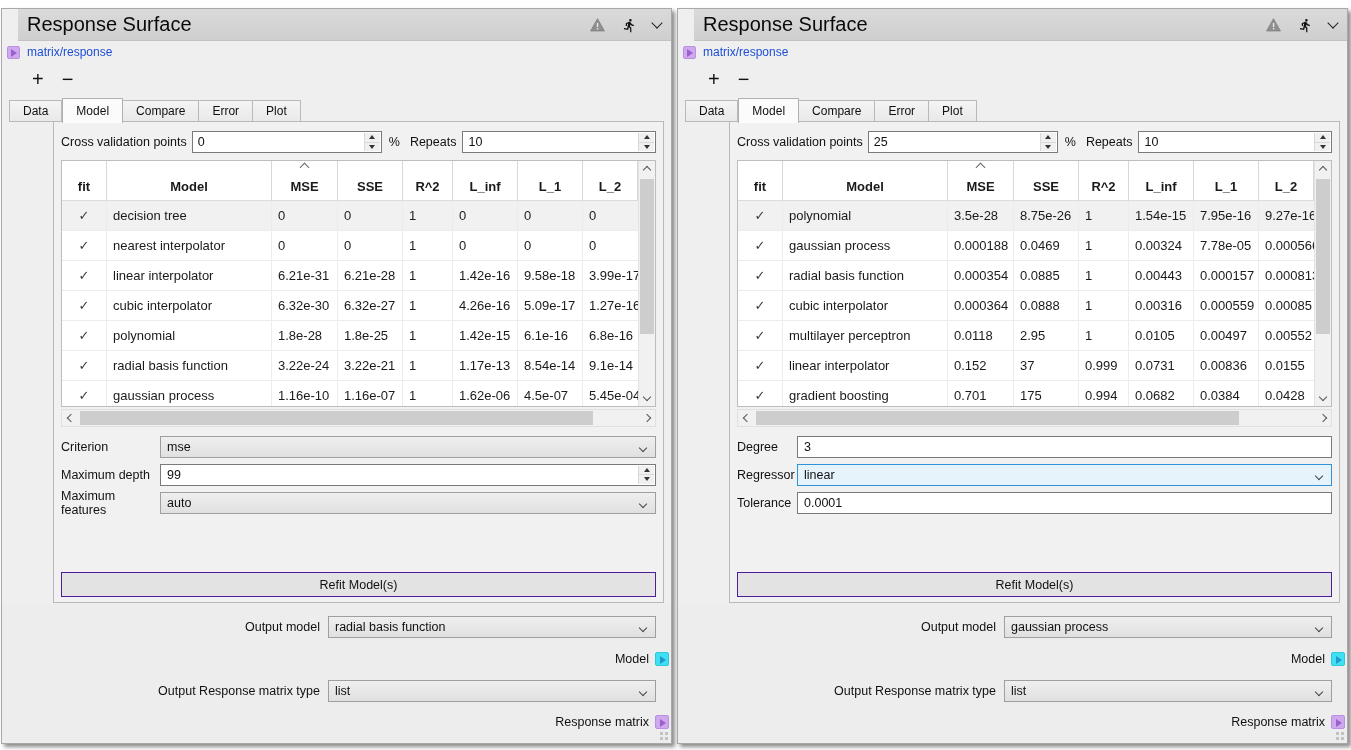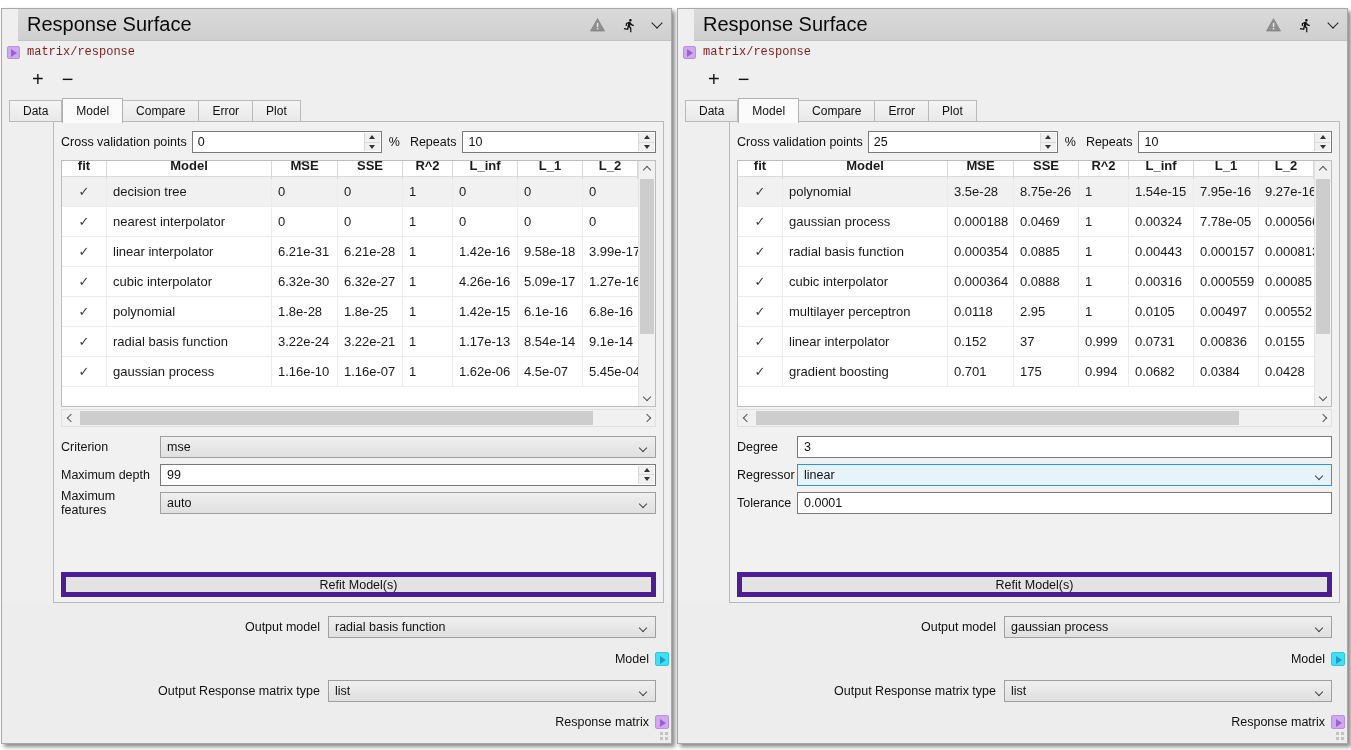--- a/index.html
+++ b/index.html
@@ -29,21 +29,21 @@
   .port { width:14px; height:14px; border-radius:2px; position:relative; flex:0 0 auto; }
   .port.purple { background:#cfa9ee; border:1px solid #bb90e2; }
   .port.cyan   { background:#3fe0f2; border:1px solid #2ec8de; }
   .port i { position:absolute; left:4px; top:3px; width:0; height:0;
             border-top:4px solid transparent; border-bottom:4px solid transparent; border-left:6px solid #9b5fd0; }
   .port.cyan i { border-left-color:#1f97cf; }
   .port.small { width:13px; height:13px; }
   .port.small i { left:3px; top:2px; }
 
   .inputrow { position:absolute; top:36px; left:5px; display:flex; align-items:center; gap:7px; }
-  .inputrow .lbl { font-size:12px; color:#7f1d1d;font-family:Liberation Mono, monospace; }
+  .inputrow .lbl { font-size:12px; color:#1d4ed8; }
 
   .pmrow { position:absolute; top:57px; left:30px; display:flex; gap:18px; }
   .pmrow .pmbtn { font-size:20px; color:#111; line-height:26px; cursor:default; }
 
   
   .tabs { position:absolute; left:7px; top:88px; height:25px; display:flex; align-items:flex-end; z-index:3; }
   .tab { height:22px; padding:0 13px; font-size:12px; color:#111; background:linear-gradient(#f4f4f4,#e9e9e9);
          border:1px solid #b9b9b9; border-left:none; display:flex; align-items:center; }
   .tab:first-child { border-left:1px solid #b9b9b9; }
   .tab.active { height:25px; background:#fbfbfb; border:1px solid #b0b0b0; border-bottom:none; margin-bottom:-1px; }
@@ -61,21 +61,21 @@
   .sb:first-child { border-bottom:1px solid #d9d9d9; }
   .cv1 { width:190px; }
   .pct { margin:0 10px 0 7px; }
   .replabel { margin-right:6px; }
   .cv2 { flex:1; }
 
   
   .tbl { position:absolute; left:7px; right:7px; top:38px; height:247px; border:1px solid #bdbdbd; background:#fff; overflow:hidden; }
   .tblinner { position:absolute; left:0; top:0; right:17px; bottom:0; }
   .trow { display:flex; height:30px; border-bottom:1px solid #ececec; background:#fff; }
-  .trow.thead { height:16px; border-bottom:1px solid #dcdcdc;align-items:center; }
+  .trow.thead { height:40px; border-bottom:1px solid #dcdcdc; }
   .tc { border-right:1px solid #ececec; padding:0 6px; display:flex; align-items:center; font-size:13px; color:#1a1a1a; overflow:hidden; white-space:nowrap; }
   .trow.thead .tc { border-right:1px solid #d8d8d8; font-weight:bold; justify-content:center; align-items:flex-end; padding-bottom:6px; position:relative; }
   .trow.data:nth-child(2) { background:#f1f1f1; }
   .c0 { width:45px; justify-content:center; }
   .c1 { width:165px; }
   .c2 { width:66px; } .c3 { width:65px; } .c4 { width:50px; } .c5 { width:65px; } .c6 { width:65px; }
   .c7 { flex:1; border-right:none; }
   .fitcell { color:#3c3c3c; font-size:13px; }
   .sortchev { position:absolute; top:3px; left:50%; margin-left:-4px; width:7px; height:7px;
               border-right:1.4px solid #666; border-bottom:1.4px solid #666; transform:rotate(-135deg); }
@@ -101,21 +101,21 @@
   #win0 .plabel { width:99px; flex:0 0 auto; }
   #win1 .plabel { width:60px; flex:0 0 auto; }
   .ctl { flex:1; height:22px; position:relative; display:flex; align-items:center; padding-left:6px; font-size:12.5px; }
   .ctl.dropdown { background:linear-gradient(#efefef,#e0e0e0); border:1px solid #9f9f9f; }
   .ctl.dropdown .dch { position:absolute; right:9px; top:8px; width:6px; height:6px; border-color:#444; }
   .ctl.dropdown.hl { background:#e7f3fb; border:1px solid #2e93da; }
   .ctl.textfield { background:#fff; border:1px solid #7a7a7a; }
   .ctl.spin { background:#fff; border:1px solid #7a7a7a; }
 
   
-  .refit { position:absolute; left:7px; right:7px; top:450px; height:25px; background:#e3e3e3; border:5px solid #4c1d95;
+  .refit { position:absolute; left:7px; right:7px; top:450px; height:25px; background:#e3e3e3; border:1px solid #4c1d95;
            display:flex; align-items:center; justify-content:center; font-size:12.5px; color:#111; }
 
   
   .outsec { position:absolute; left:0; right:0; top:594px; bottom:0; background:#ededed; }
   .outrow { position:absolute; left:0; right:15px; height:22px; display:flex; align-items:center; font-size:12.5px; color:#111; }
   .outrow .olabel { width:326px; text-align:right; padding-right:8px; flex:0 0 auto; }
   .outrow .ctl { height:22px; }
   .outrow1 { top:13px; } .outrow2 { top:77px; }
   .portrow { position:absolute; right:2px; height:16px; display:flex; align-items:center; gap:6px; font-size:12.5px; color:#111; }
   .portrow1 { top:48px; } .portrow2 { top:111px; }

